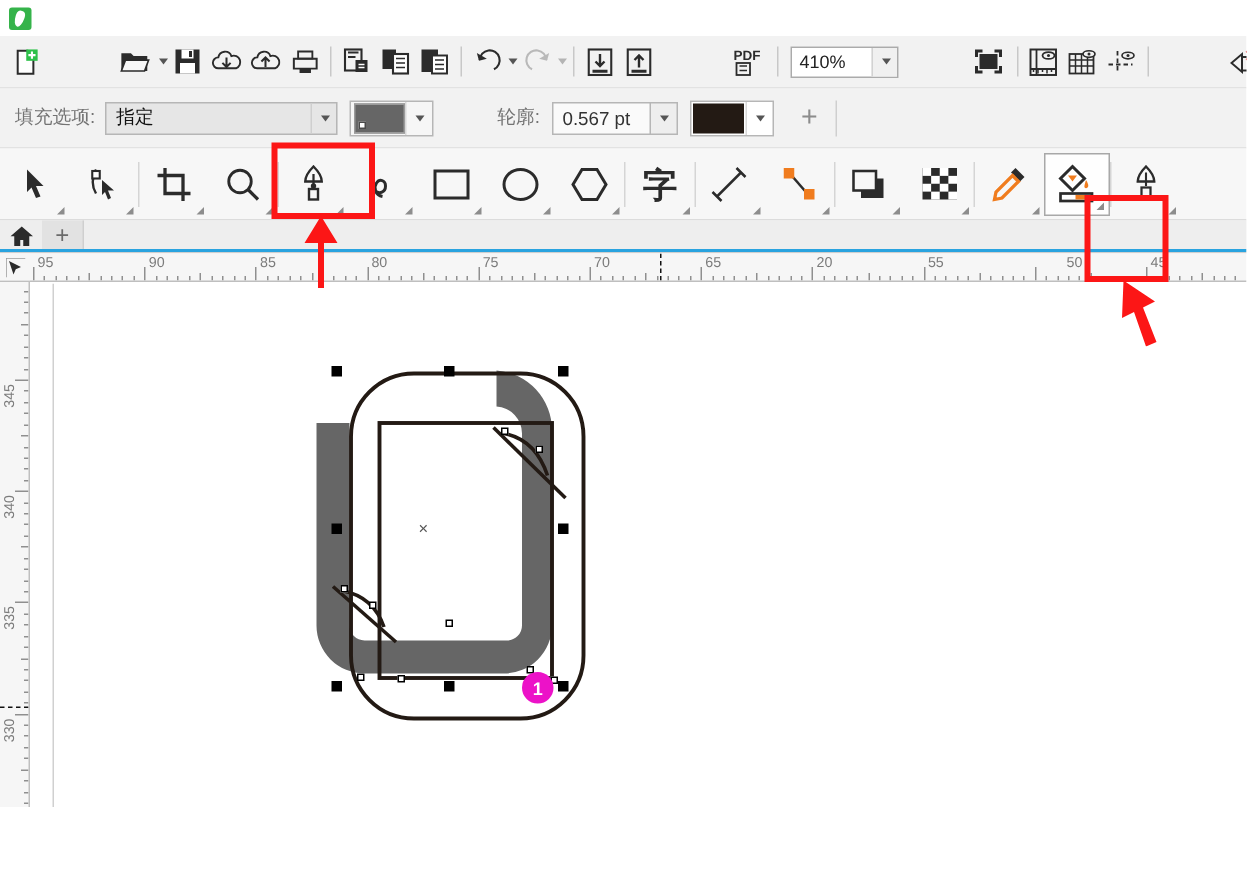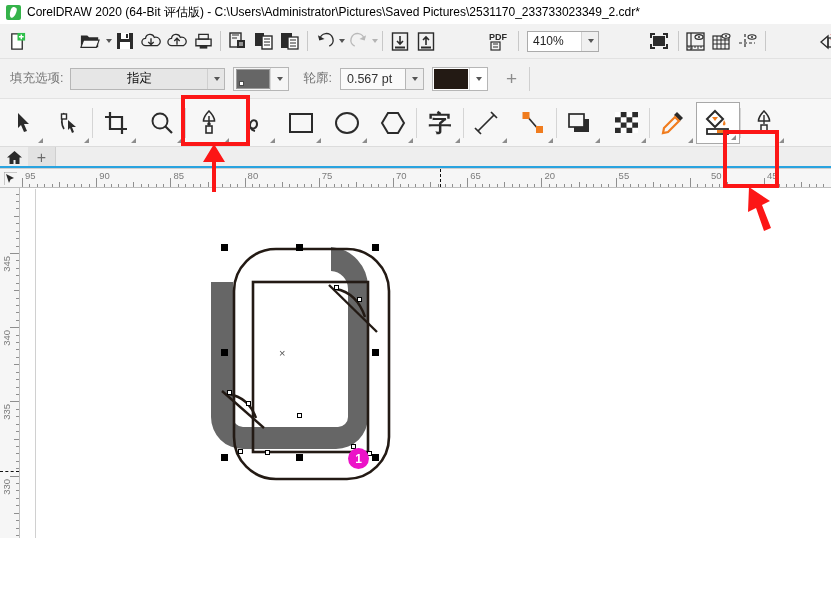--- a/index.html
+++ b/index.html
@@ -70,21 +70,21 @@
   
   .propbar {
     height: 40px; background: #f2f2f2; display: flex; align-items: center;
     padding-left: 10px; border-bottom: 1px solid #e2e2e2;
   }
   .pb-label { font-size: 12.5px; color: #737373; white-space: nowrap; }
   .pb-select {
     height: 22px; background: #e6e6e6; border: 1px solid #b6b6b6;
     display: flex; align-items: center; margin-left: 7px;
   }
-  .pb-select .sv { font-size: 12.5px; color: #111; padding: 0 6px; flex: 1; white-space:nowrap;text-align:center;}
+  .pb-select .sv { font-size: 12.5px; color: #111; padding: 0 6px; flex: 1; white-space:nowrap;}
   .pb-select .sd {
     width: 17px; height: 20px; display: flex; align-items: center;
     justify-content: center; border-left: 1px solid #cfcfcf;
   }
   .pb-swatch-wrap {
     display: flex; align-items: center; height: 24px;
     border: 1px solid #b6b6b6; background: #f6f6f6; margin-left: 8px;
   }
   .pb-swatch {
     width: 34px; height: 20px; margin: 1px 0 1px 2px; position: relative;
@@ -240,21 +240,20 @@
   }
   .ann-arrow { position: absolute; z-index: 31; pointer-events: none; }
 </style>
 </head>
 <body>
 
 <div id="app">
 
   <div class="titlebar">
     <div class="app-logo"></div>
-    <div class="title-text">CorelDRAW 2020 (64-Bit 评估版) - C:\Users\Administrator\Pictures\Saved Pictures\2531170_233733023349_2.cdr*</div>
   </div>
 
 
   <div class="toolbar">
     <div class="tb-btn">
       <svg width="19" height="19" viewBox="0 0 20 20">
           <path d="M4 2h7l4 4v12H4z" fill="#fff" stroke="#2b2b2b" stroke-width="1.4"></path>
           <rect x="10" y="1" width="8" height="8" fill="#2ec04a"></rect>
           <path d="M14 2.5v5M11.5 5h5" stroke="#fff" stroke-width="1.5"></path>
         </svg>
@@ -419,21 +418,21 @@
         </div>
     </div>
     <div class="pb-swatch-wrap">
       <div class="pb-swatch" id="fill-swatch" style="background: rgb(102, 102, 102);">
         <span class="corner"></span>
       </div>
       <div class="sd">
           <span class="caret"></span>
         </div>
     </div>
-    <div class="pb-label" style="margin-left:14px">轮廓:</div>
+    <div class="pb-label" style="margin-left:42px">轮廓:</div>
     <div class="pb-num">0.567 pt</div>
     <div class="pb-numdd">
         <span class="caret"></span>
       </div>
     <div class="pb-outline-swatch-wrap">
       <div class="pb-outline-swatch" id="outline-swatch" style="background: rgb(35, 26, 20);"></div>
       <div class="sd" style="width:18px;height:22px;display:flex;align-items:center;justify-content:center;border-left:1px solid #d8d8d8">
           <span class="caret"></span>
         </div>
     </div>

